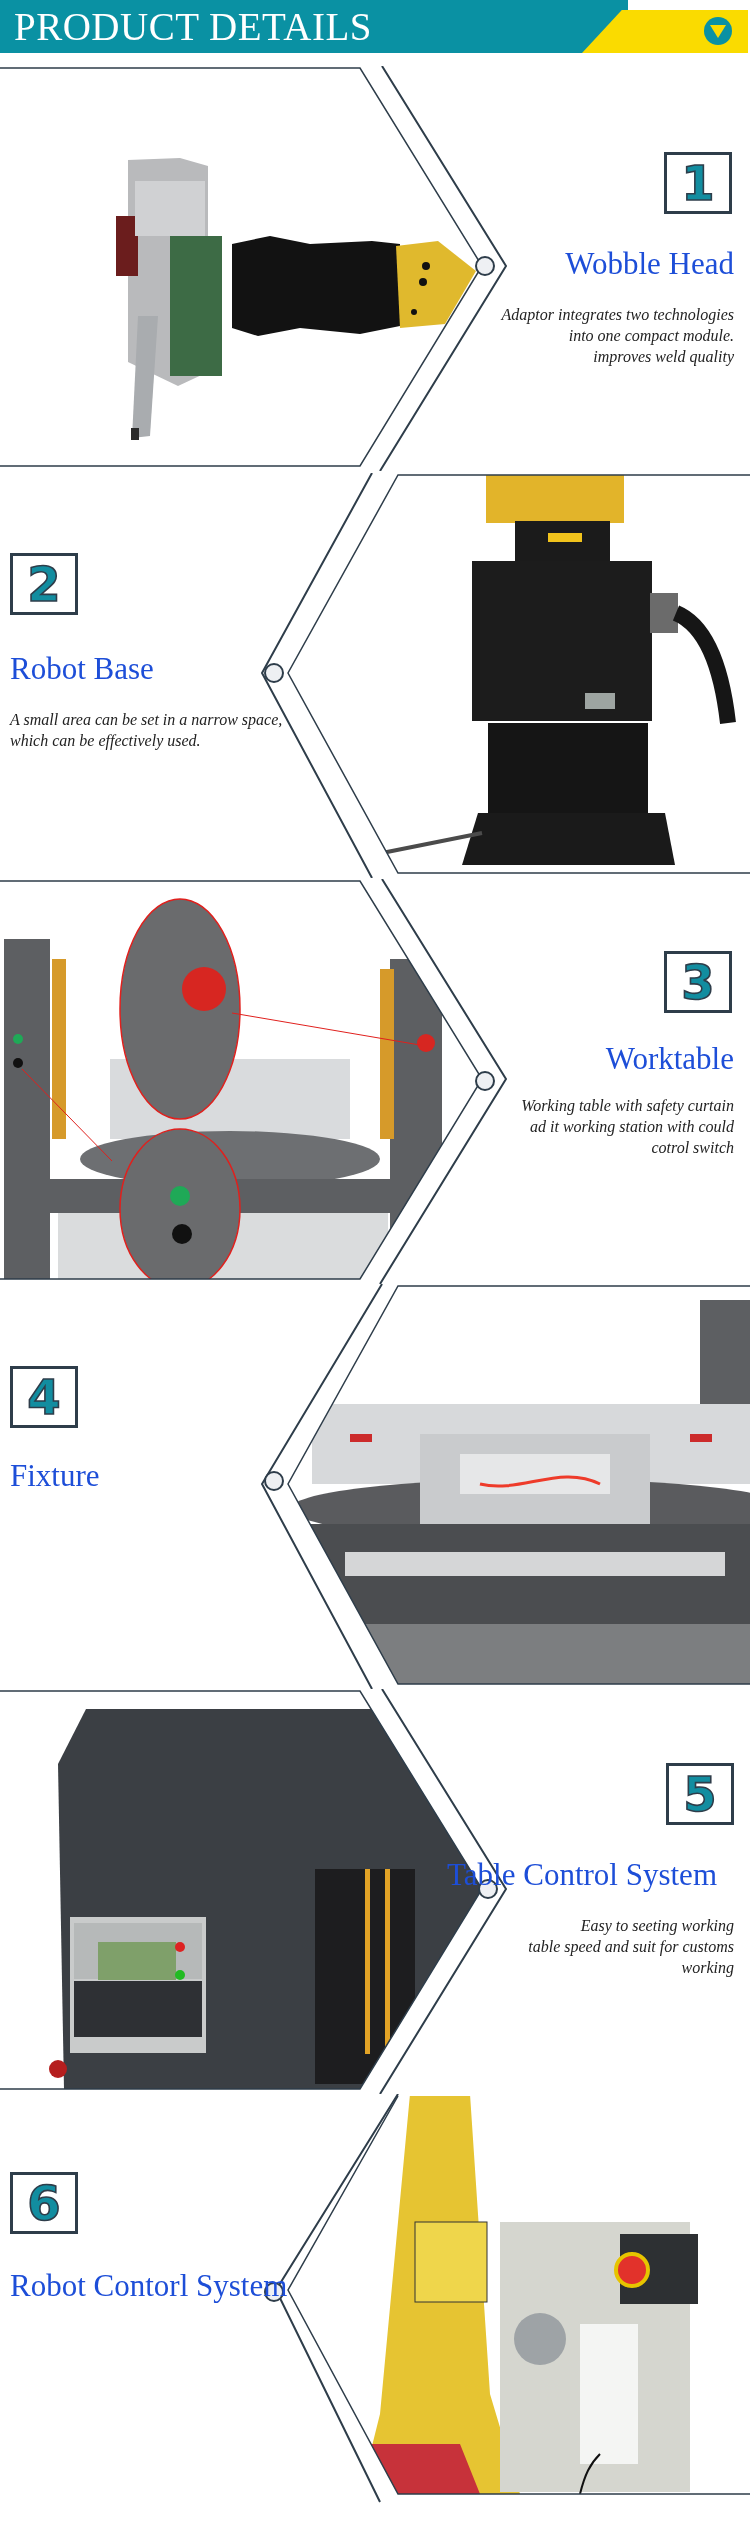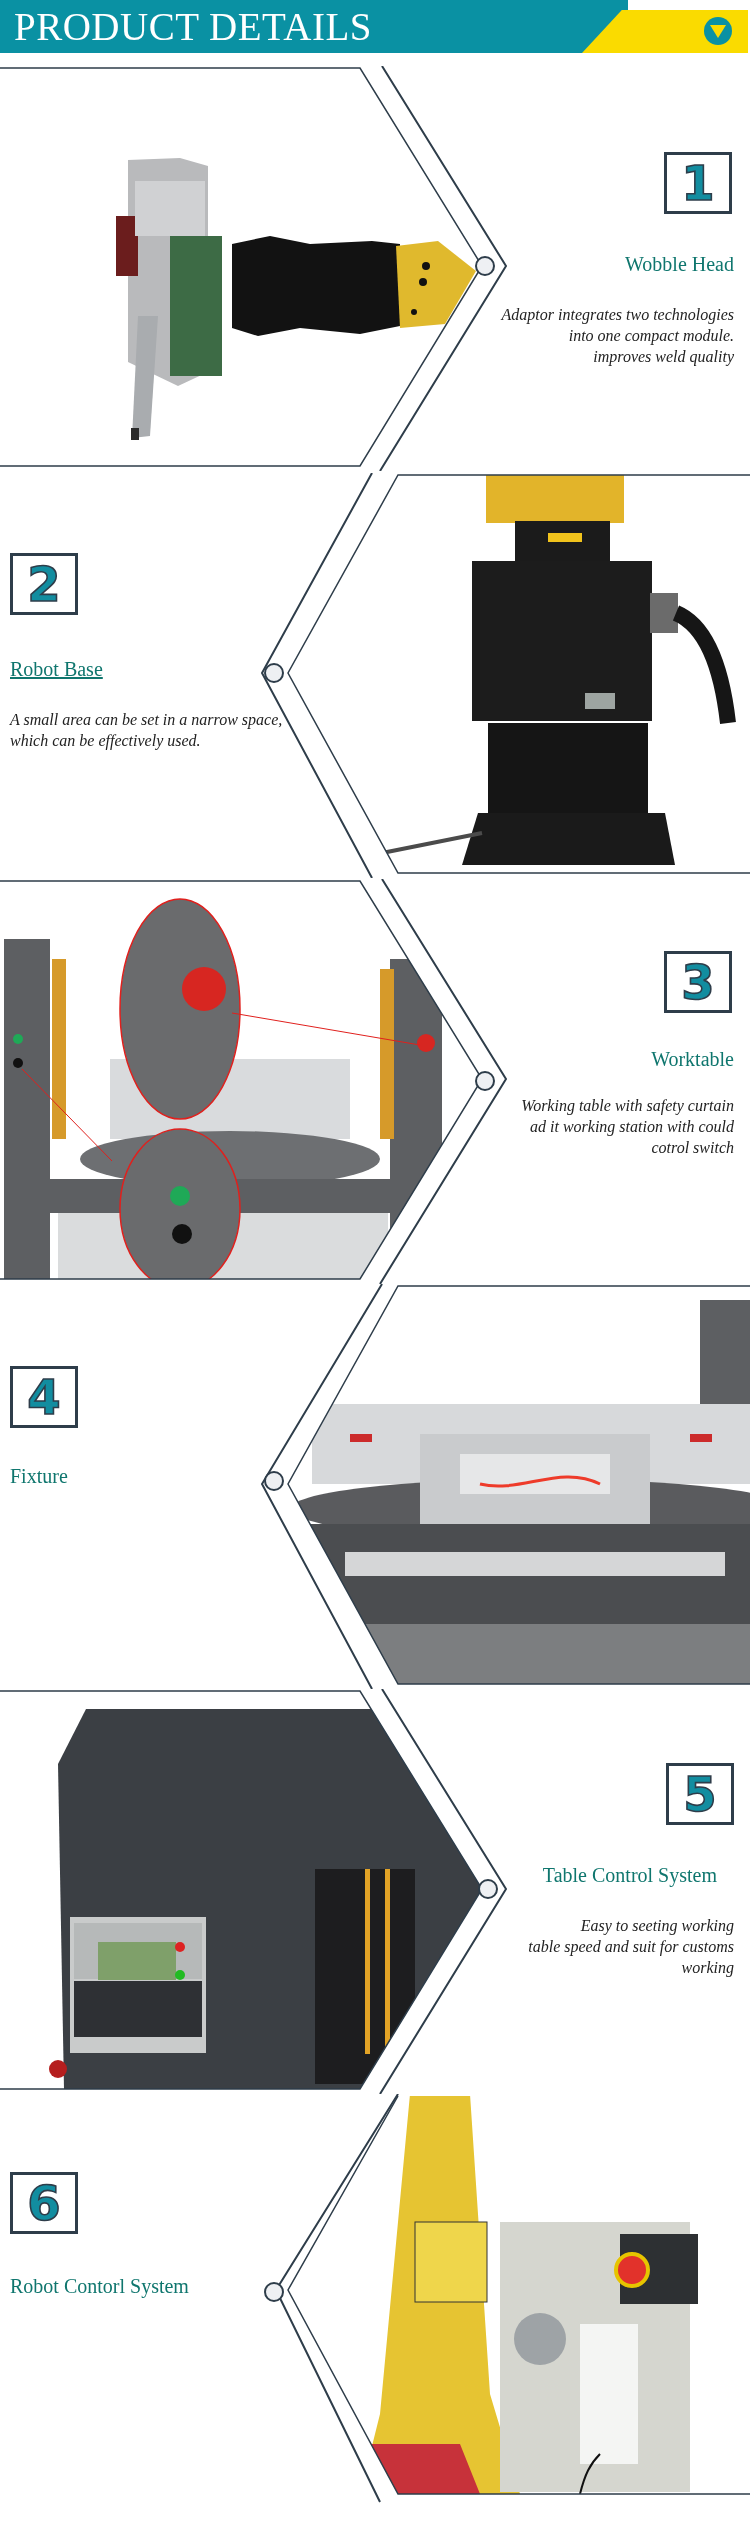--- a/index.html
+++ b/index.html
@@ -7,21 +7,21 @@
   .header{position:absolute;left:0;top:0;width:750px;height:56px;}
   .header .teal{position:absolute;left:0;top:0;width:628px;height:53px;background:#0a91a3;}
   .header .yellow{position:absolute;left:582px;top:10px;width:166px;height:43px;background:#fadb00;clip-path:polygon(24% 0,100% 0,100% 100%,0 100%);}
   .header .title{position:absolute;left:14px;top:8px;font-size:39px;color:#ffffff;letter-spacing:0.5px;line-height:38px;font-family:"Liberation Serif","DejaVu Serif",serif;}
   .header .dd{position:absolute;left:704px;top:17px;width:28px;height:28px;border-radius:50%;background:#0a91a3;cursor:pointer;}
   .header .dd svg{position:absolute;left:6px;top:8px;}
   .section{position:absolute;left:0;width:750px;}
   .frame{position:absolute;top:0;left:0;width:750px;height:100%;}
   .num{position:absolute;width:68px;height:62px;border:3px solid #2e3d4a;box-sizing:border-box;background:#fff;}
   .num span{display:block;text-align:center;font-family:"DejaVu Sans",sans-serif;font-weight:bold;font-size:48px;line-height:56px;color:#128da0;-webkit-text-stroke:1.6px #2e3d4a;}
-  .heading{position:absolute;font-size:20px;color:#0f766e;line-height:32px;white-space:nowrap;}
+  .heading{position:absolute;font-size:31px;color:#1d4ed8;line-height:32px;white-space:nowrap;}
   .desc{position:absolute;font-size:16px;line-height:21px;color:#222;font-style:italic;}
   .right{text-align:right;}
 </style>
 </head>
 <body>
 
 <div class="header">
   <div class="teal"></div>
   <div class="yellow"></div>
   <div class="title">PRODUCT DETAILS</div>
@@ -90,21 +90,21 @@
       <polygon points="478,340 665,340 675,392 462,392" fill="#1a1a1a"></polygon>
       <line x1="382" y1="420" x2="482" y2="400" stroke="#4b4b4b" stroke-width="4" transform="translate(0,-40)"></line>
     </g>
     <polyline points="750,2 398,2 288,200 398,400 750,400" fill="none" stroke="#2e3d4a" stroke-width="1.5"></polyline>
     <polyline points="372,0 262,200 372,405" fill="none" stroke="#2e3d4a" stroke-width="2"></polyline>
     <circle cx="274" cy="200" r="9" fill="#eef0f3" stroke="#2e3d4a" stroke-width="2"></circle>
   </svg>
   <div class="num" style="left:10px;top:80px;">
       <span>2</span>
     </div>
-  <div class="heading" style="left:10px;top:180px;text-decoration:underline;">Robot Base</div>
+  <div class="heading" style="left:10px;top:180px;">Robot Base</div>
   <div class="desc" style="left:10px;top:236px;width:330px;">
     <div>A small area can be set in a narrow space,</div>
     <div>which can be effectively used.</div>
   </div>
 </div>
 
 <div class="section" style="top:879px;height:405px;">
   <svg class="frame" width="750" height="405" viewBox="0 0 750 405">
     <defs>
         <clipPath id="c3">

